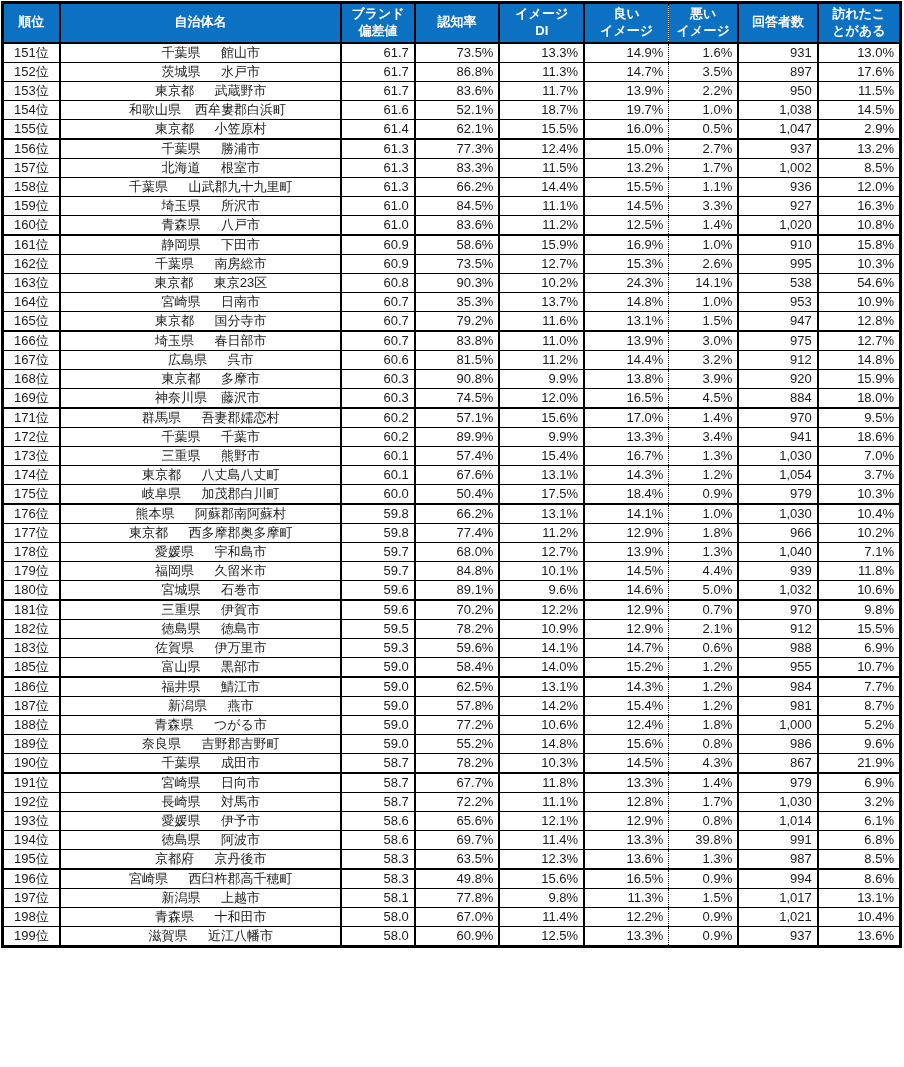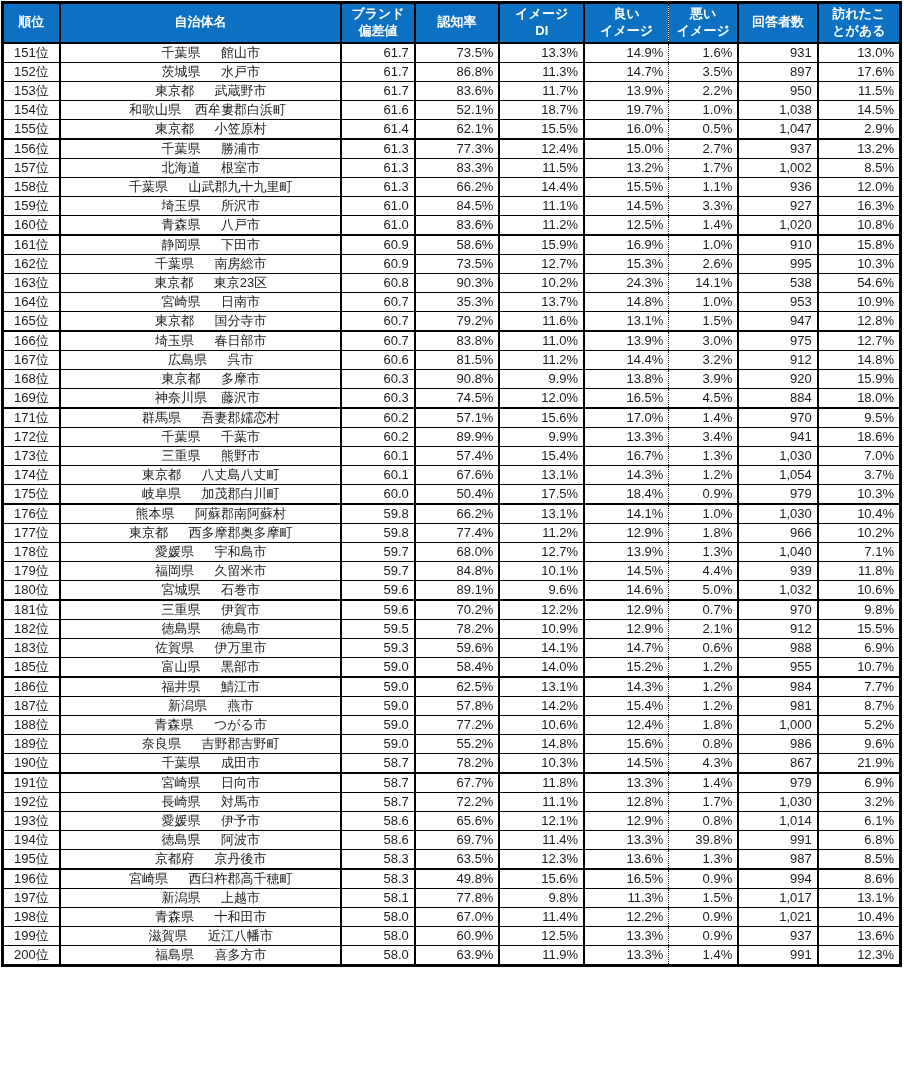--- a/index.html
+++ b/index.html
@@ -608,26 +608,15 @@
           <td class="c-rank">199位</td>
           <td class="c-name"><span class="pref">滋賀県</span><span class="city">近江八幡市</span></td>
           <td class="c-num c-dev">58.0</td>
           <td class="c-num c-rec">60.9%</td>
           <td class="c-num c-di">12.5%</td>
           <td class="c-num c-good">13.3%</td>
           <td class="c-num c-bad">0.9%</td>
           <td class="c-num c-resp">937</td>
           <td class="c-num c-visit">13.6%</td>
         </tr>
-        <tr>
-          <td class="c-rank">200位</td>
-          <td class="c-name"><span class="pref">福島県</span><span class="city">喜多方市</span></td>
-          <td class="c-num c-dev">58.0</td>
-          <td class="c-num c-rec">63.9%</td>
-          <td class="c-num c-di">11.9%</td>
-          <td class="c-num c-good">13.3%</td>
-          <td class="c-num c-bad">1.4%</td>
-          <td class="c-num c-resp">991</td>
-          <td class="c-num c-visit">12.3%</td>
-        </tr>
       </tbody>
   </table>
 </div>
 
 </body></html>

